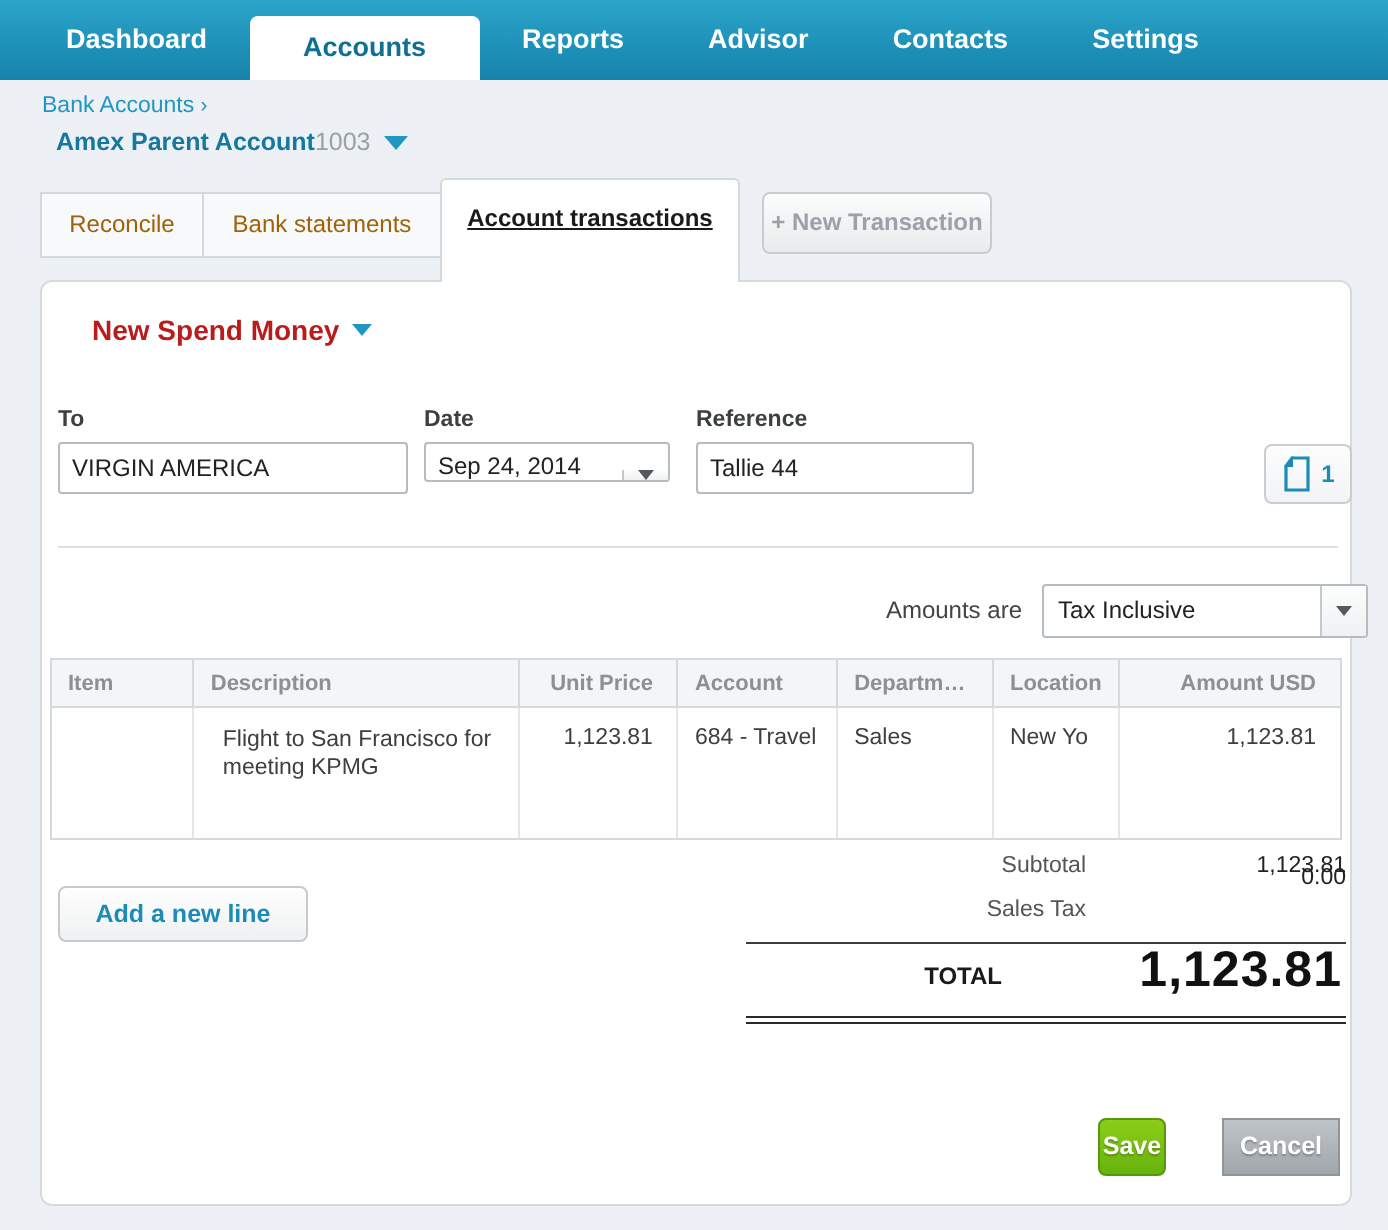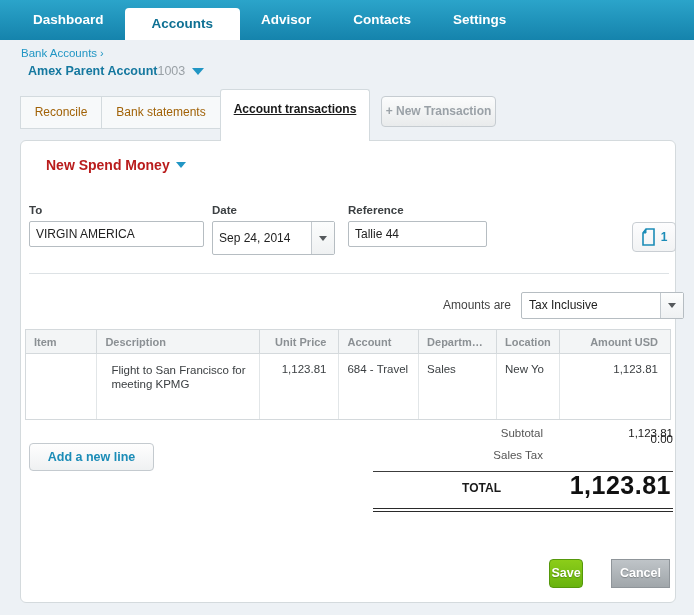--- a/index.html
+++ b/index.html
@@ -40,22 +40,22 @@
   .panel { position:absolute; left:20px; top:140px; width:656px; height:463px; background:#fff;
     border:1px solid #d4dadd; border-radius:6px; z-index:1; }
 
   .spend-money { position:absolute; left:25px; top:16px; color:#b91c1c; font-weight:bold; font-size:14px; cursor:pointer; }
   .spend-money .caret-down { border-left-width:5px; border-right-width:5px; border-top-width:6px; margin-left:6px; margin-top:-3px; }
 
   .field-label { position:absolute; font-size:11.5px; font-weight:bold; color:#3c4043; }
   .txt-input { position:absolute; height:26px; border:1px solid #b6bdc2; background:#fff;
     font-family:"Liberation Sans",sans-serif; font-size:12px; color:#222; padding:0 6px; border-radius:2px; }
 
-  .date-wrap { position:absolute; left:191px; top:80px; width:123px; height:34px;
-    border:1px solid #b6bdc2; border-radius:2px; display:flex; background:#fff; }
+  .date-wrap { position:absolute; left:191px; top:80px; width:123px; height:20px;
+    border:1px solid #b6bdc2; border-radius:2px; display:flex; background:#fff;align-items:flex-end; }
   .date-input { border:none; outline:none; width:98px; font-family:"Liberation Sans",sans-serif;
     font-size:12px; color:#222; padding:0 6px; background:transparent; }
   .date-arrow { width:23px; border-left:1px solid #c3c9ce; background:linear-gradient(#fcfdfd,#eff1f2);
     display:flex; align-items:center; justify-content:center; cursor:pointer; }
   .tri-sm { width:0; height:0; border-left:4px solid transparent; border-right:4px solid transparent;
     border-top:5px solid #55595c; }
 
   .attach-btn { position:absolute; left:611px; top:81px; width:44px; height:30px;
     border:1px solid #c9ced3; border-radius:4px; background:linear-gradient(#fdfdfe,#f2f3f4);
     display:flex; align-items:center; justify-content:center; gap:5px; cursor:pointer; }
@@ -110,20 +110,21 @@
     text-shadow:0 1px 1px rgba(0,0,0,0.25); cursor:pointer; }
 </style>
 </head>
 <body>
 
 <div class="app">
 
   <div class="topnav">
     <div class="nav-item">Dashboard</div>
     <div class="nav-item active">Accounts</div>
+    <div class="nav-item">Reports</div>
     <div class="nav-item">Advisor</div>
     <div class="nav-item">Contacts</div>
     <div class="nav-item">Settings</div>
   </div>
 
   <div class="breadcrumb">
     <span>Bank Accounts</span><span class="sep">›</span>
   </div>
   <div class="account-line">
     <span class="account-name">Amex Parent Account</span><span class="account-code">1003</span><span class="caret-down"></span>

